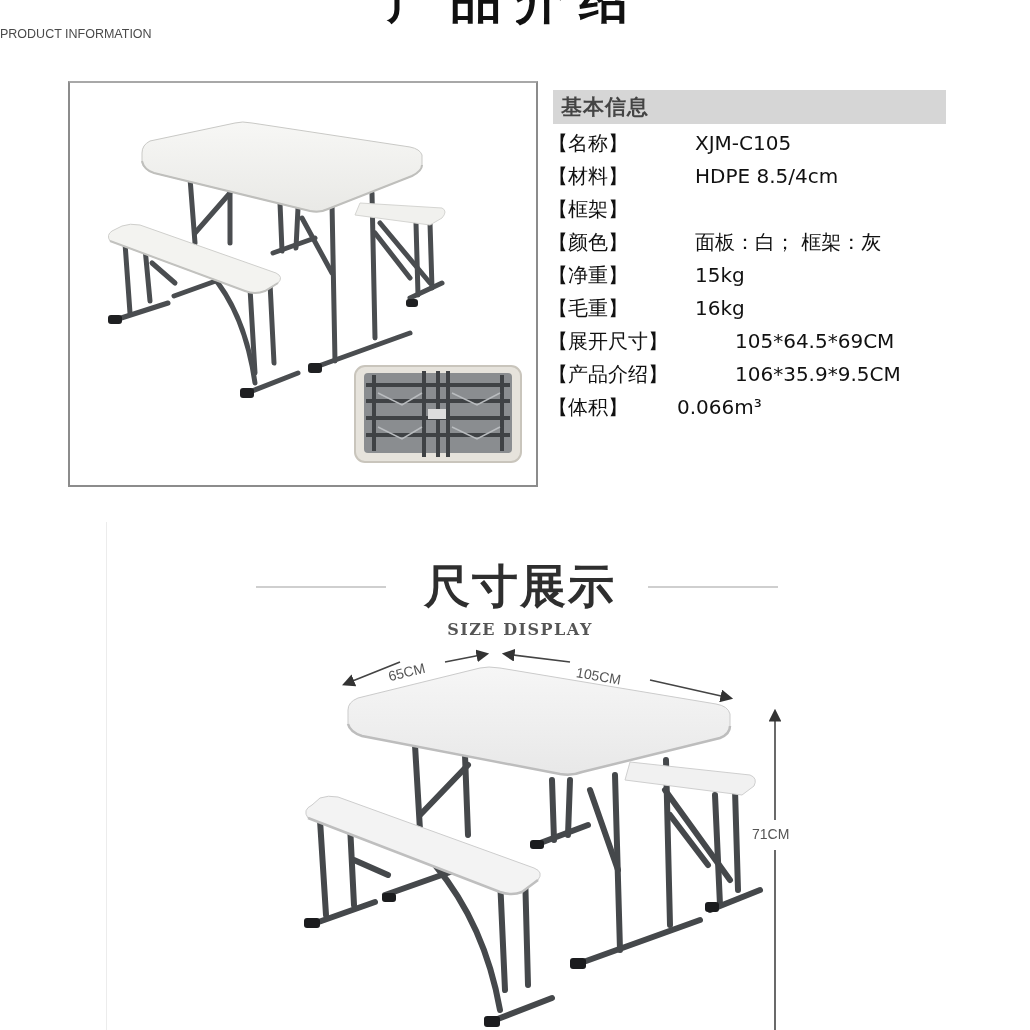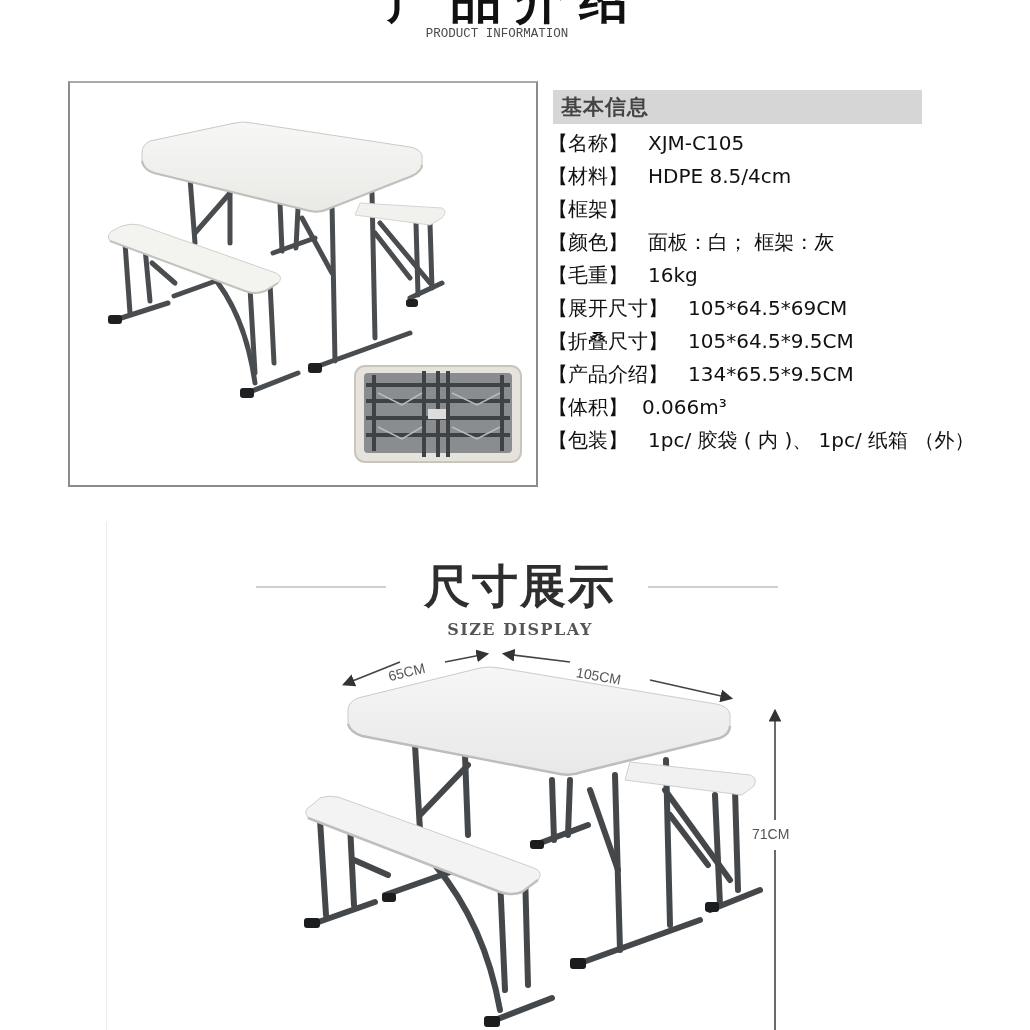--- a/index.html
+++ b/index.html
@@ -12,51 +12,52 @@
   .abs { position: absolute; }
 
   
   .top-title {
     left: 0; width: 1030px; top: -30px; text-align: center;
     font-family: "DejaVu Serif", "Liberation Serif", serif;
     font-size: 50px; font-weight: bold; letter-spacing: 14px;
     color: #111; line-height: 60px;
   }
   .top-sub {
-    left: 0; width: 994px; top: 27px; text-align: center;
-    font-family: Liberation Mono, monospace; font-size: 12.5px;
+    left: 0; width: 994px; top: 27px; text-align: left;
+    font-family: Liberation Sans, sans-serif; font-size: 12.5px;
     color: #4a4a4a; letter-spacing: 0px;
   }
 
   
   .img-box {
     left: 68px; top: 81px; width: 466px; height: 402px;
     border: 2px solid #8c8c8c; border-top-color: #a8a8a8;
     box-sizing: content-box; background: #fff;
   }
   .img-box svg { position: absolute; left: 0; top: 0; }
 
   
   .info-header {
     left: 553px; top: 90px; width: 369px; height: 34px;
     background: #d6d6d6;
+    padding-left: 24px;
   }
   .info-header span {
     position: absolute; left: 8px; top: 3px;
     font-size: 21px; font-weight: bold; color: #444;
     letter-spacing: 1px;
   }
   .info-list { left: 548px; top: 127px; width: 482px; }
   .info-row {
     height: 33px; line-height: 33px; font-size: 20px; color: #111;
-    white-space: nowrap; display: flex;
+    white-space: nowrap; display: flex; gap: 47px;
   }
   .info-row .lbl { display: inline-block; }
   .info-row .val { display: inline-block; margin-left: 20px; }
-  .info-row .val.tight { margin-left: 14px; }
+  .info-row .val.tight { margin-left: 2px; }
 
   
   .vline { left: 106px; top: 522px; width: 1px; height: 508px; background: #ececec; }
 
   
   .sz-line { height: 2px; background: #cfcfcf; top: 586px; }
   .sz-title {
     left: 400px; width: 240px; top: 556px; text-align: center;
     font-family: "DejaVu Serif", "Liberation Serif", serif;
     font-size: 46px; font-weight: bold; color: #2e2e2e; letter-spacing: 2px;
@@ -173,42 +174,38 @@
     <span class="val">HDPE 8.5/4cm</span>
   </div>
   <div class="info-row">
     <span class="lbl">【框架】</span>
   </div>
   <div class="info-row">
     <span class="lbl">【颜色】</span>
     <span class="val">面板：白； 框架：灰</span>
   </div>
   <div class="info-row">
+    <span class="lbl">【净重】</span>
+    <span class="val">15kg</span>
+  </div>
+  <div class="info-row">
     <span class="lbl">【毛重】</span>
     <span class="val">16kg</span>
   </div>
   <div class="info-row">
     <span class="lbl">【展开尺寸】</span>
     <span class="val">105*64.5*69CM</span>
   </div>
   <div class="info-row">
-    <span class="lbl">【折叠尺寸】</span>
-    <span class="val">105*64.5*9.5CM</span>
-  </div>
-  <div class="info-row">
     <span class="lbl">【产品介绍】</span>
-    <span class="val">134*65.5*9.5CM</span>
+    <span class="val">106*35.9*9.5CM</span>
   </div>
   <div class="info-row">
     <span class="lbl">【体积】</span>
     <span class="val tight">0.066m³</span>
-  </div>
-  <div class="info-row">
-    <span class="lbl">【包装】</span>
-    <span class="val">1pc/ 胶袋 ( 内 )、 1pc/ 纸箱 （外）</span>
   </div>
 </div>
 
 <div class="abs vline"></div>
 
 <div class="abs sz-line" style="left:256px;width:130px"></div>
 <div class="abs sz-line" style="left:648px;width:130px"></div>
 <div class="abs sz-title">尺寸展示</div>
 <div class="abs sz-sub">SIZE DISPLAY</div>
 

